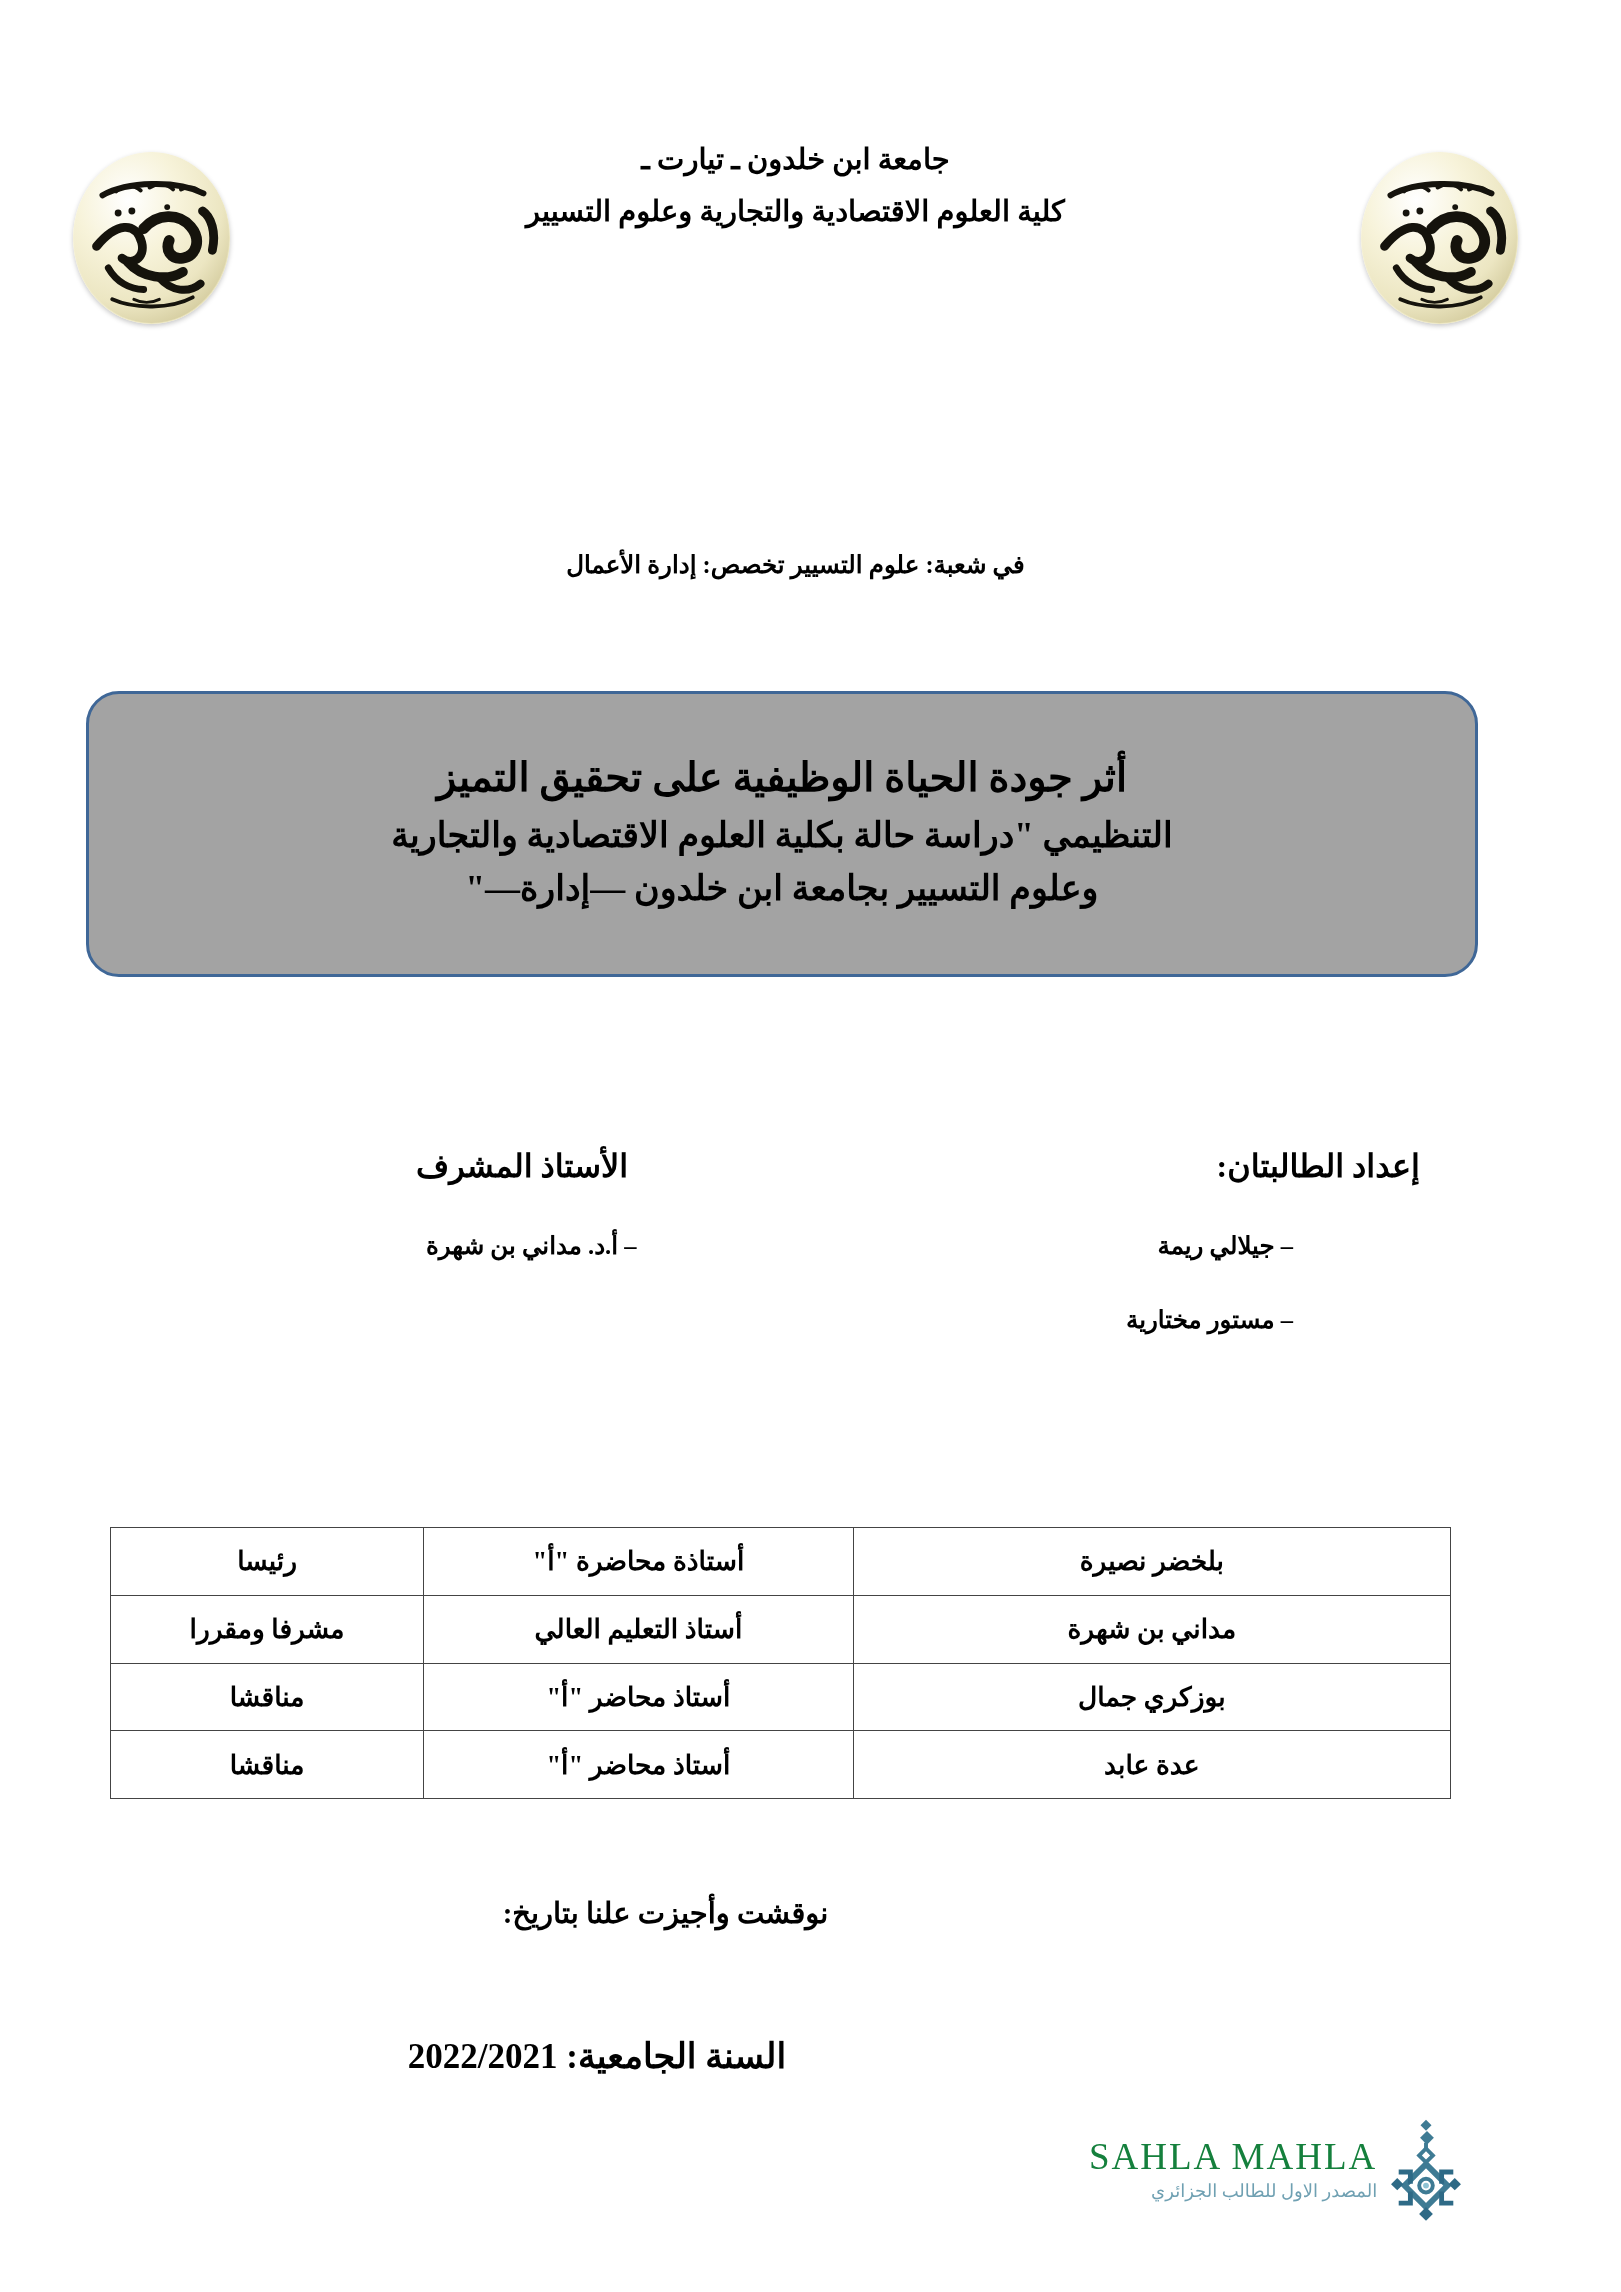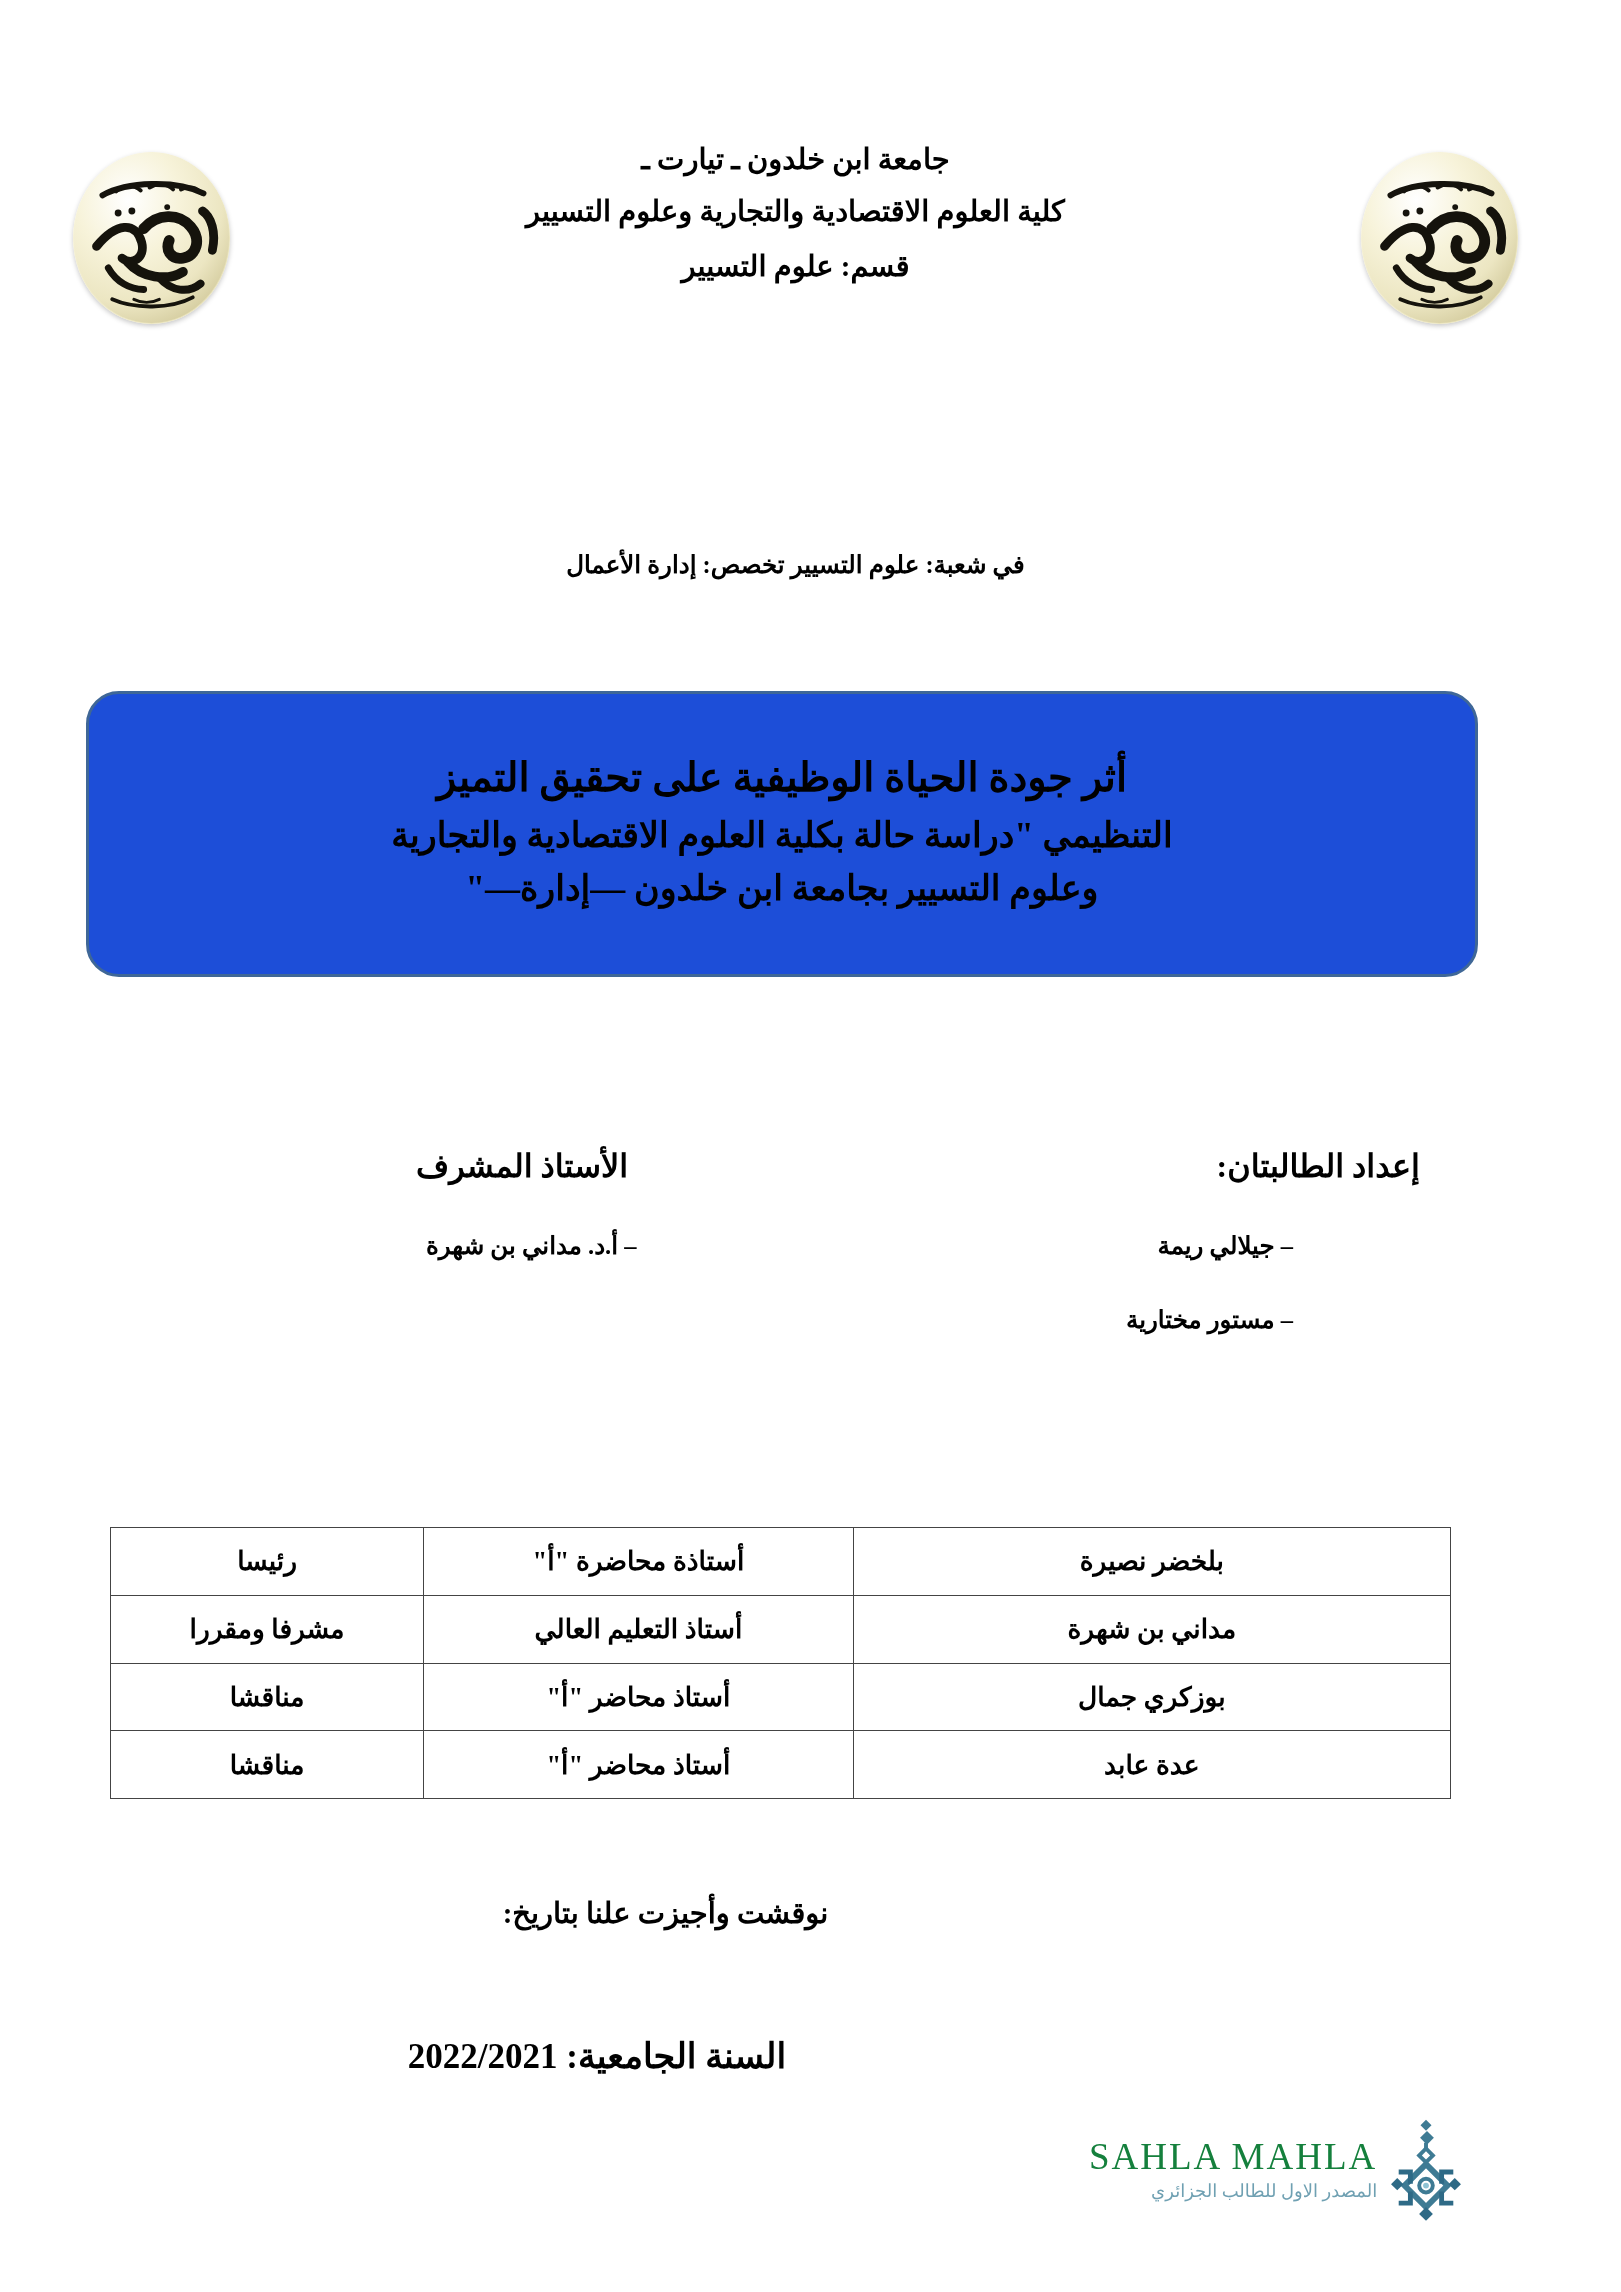--- a/index.html
+++ b/index.html
@@ -98,21 +98,21 @@
     left: 116px;
     width: 1392px;
     height: 286px;
     box-sizing: border-box;
     border: 3.9px solid #3f6797;
     border-radius: 33px;
     display: flex;
     flex-direction: column;
     justify-content: center;
     padding: 5.9px 45px 9.8px 45px;
-    background: #1d4ed8;
+    background: #a3a3a3;
   }
   .title-line {
     font-weight: bold;
     font-size: 39px;
     line-height: 1.52;
     text-align: center;
     white-space: nowrap;
   }
   .title-line.t1 { font-size: 40px; }
   .title-line.t2 { font-size: 35px; }
@@ -321,21 +321,20 @@
           <path d="M96 56 l0 0" stroke-width="6"></path>
           <path d="M40 150 C62 160 100 160 122 148" stroke-width="4"></path>
           <path d="M62 150 C70 154 80 154 88 150" stroke-width="3"></path>
         </g>
       </svg>
     </div>
 
     <div class="header-lines">
       <div class="hline l1">جامعة ابن خلدون ـ تيارت ـ</div>
       <div class="hline l2">كلية العلوم الاقتصادية والتجارية وعلوم التسيير</div>
-      <div class="hline l3">قسم: علوم التسيير</div>
     </div>
   </div>
 
   <div class="degree-block">
     <div class="degree-sub">في شعبة: علوم التسيير تخصص: إدارة الأعمال</div>
   </div>
 
   <div class="title-box" style="border-color: rgb(63, 103, 151);">
     <div class="title-line t1">أثر جودة الحياة الوظيفية على تحقيق التميز</div>
     <div class="title-line t2">التنظيمي "دراسة حالة بكلية العلوم الاقتصادية والتجارية</div>

